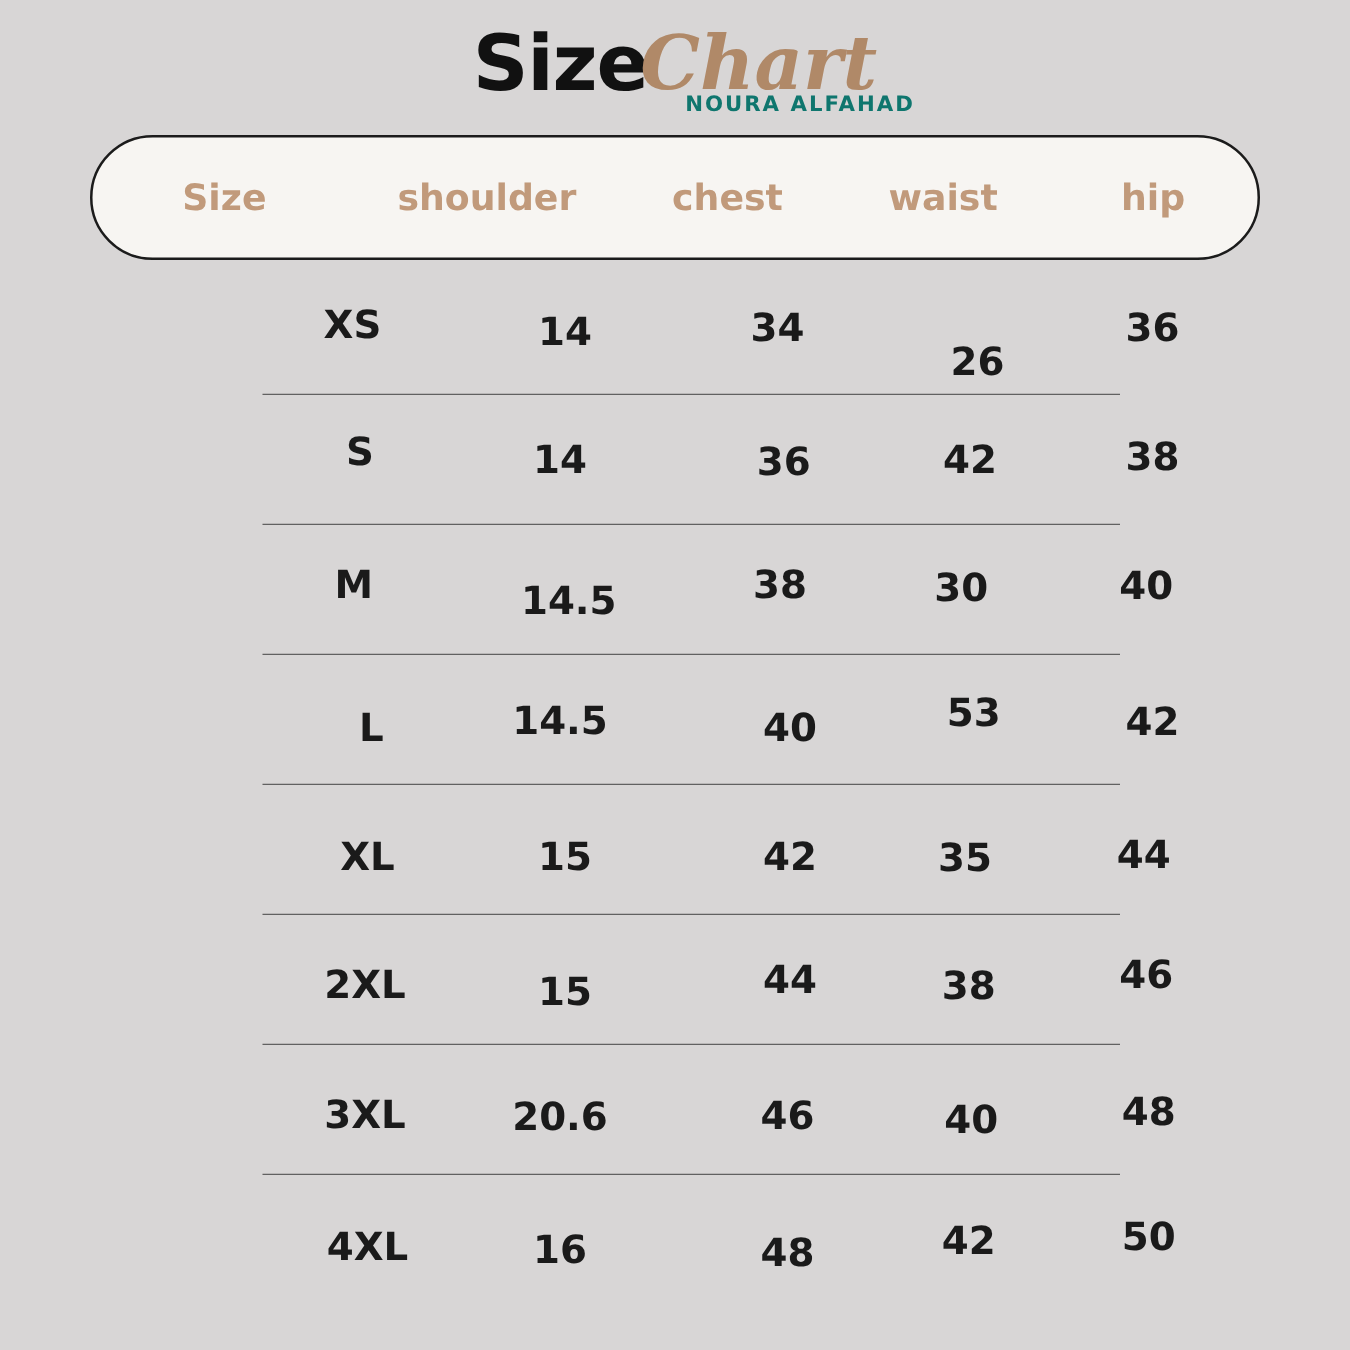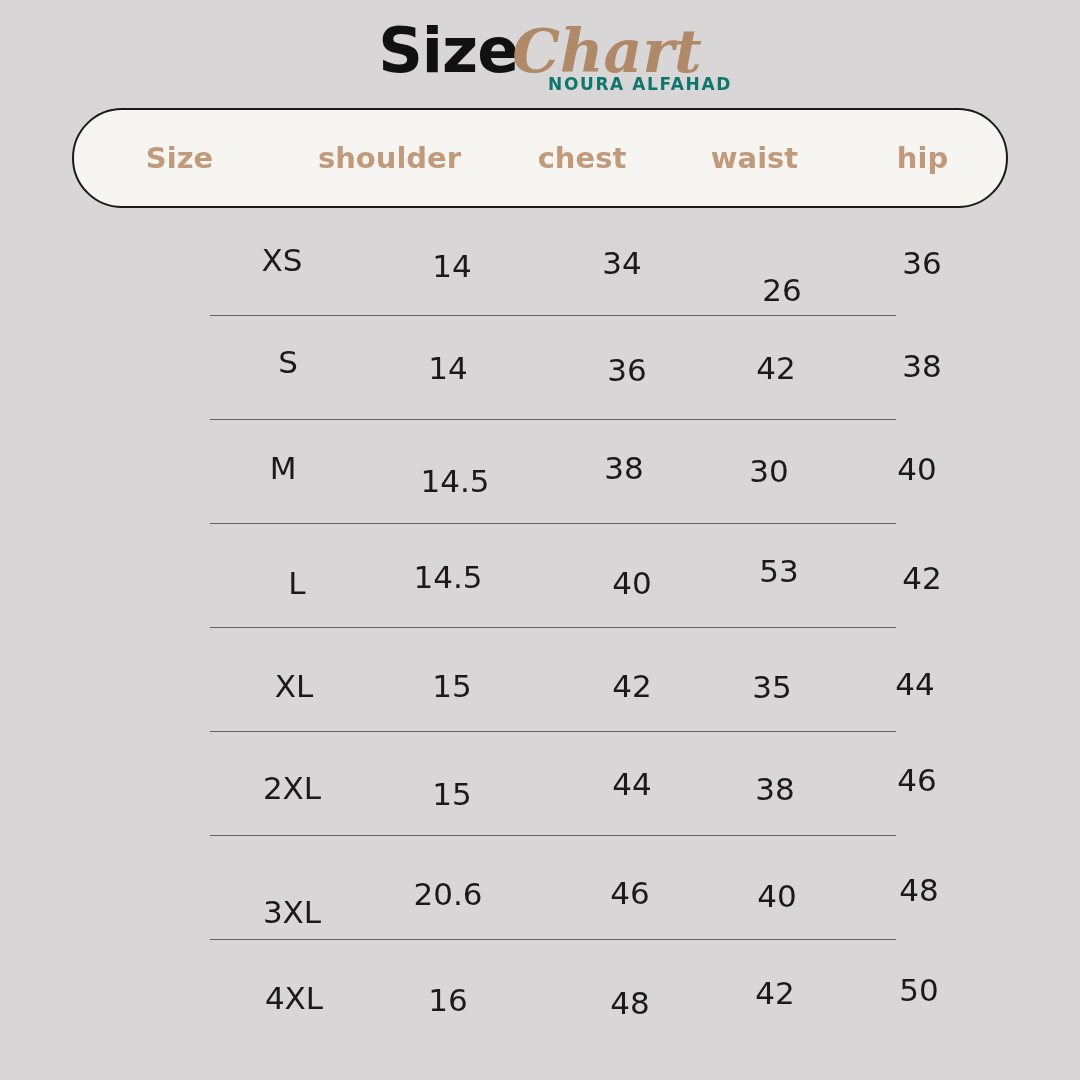--- a/index.html
+++ b/index.html
@@ -101,20 +101,21 @@
   
   .tbody {
     position: absolute;
     top: 212px;
     left: 72px;
     width: 936px;
   }
   .row {
     position: relative;
     height: 104px;
+    font-weight: bold;
   }
   .row .divider {
     position: absolute;
     left: 138px;
     right: 112px;
     bottom: 0;
     height: 1px;
     background: #3a3a3a;
     opacity: 0.75;
   }
@@ -205,21 +206,21 @@
     <div class="row">
       <div class="cell c-size" style="top:38px;left:140px;">2XL</div>
       <div class="cell c-sh" style="top:44px;left:300px;">15</div>
       <div class="cell c-ch" style="top:34px;left:485px;">44</div>
       <div class="cell c-wa" style="top:39px;left:628px;">38</div>
       <div class="cell c-hp" style="top:30px;left:770px;">46</div>
       <div class="divider"></div>
     </div>
 
     <div class="row">
-      <div class="cell c-size" style="top:38px;left:140px;margin-top:20px;">3XL</div>
+      <div class="cell c-size" style="top:38px;left:140px;">3XL</div>
       <div class="cell c-sh" style="top:40px;left:296px;">20.6</div>
       <div class="cell c-ch" style="top:39px;left:483px;">46</div>
       <div class="cell c-wa" style="top:42px;left:630px;">40</div>
       <div class="cell c-hp" style="top:36px;left:772px;">48</div>
       <div class="divider"></div>
     </div>
 
     <div class="row">
       <div class="cell c-size" style="top:40px;left:142px;">4XL</div>
       <div class="cell c-sh" style="top:42px;left:296px;">16</div>

